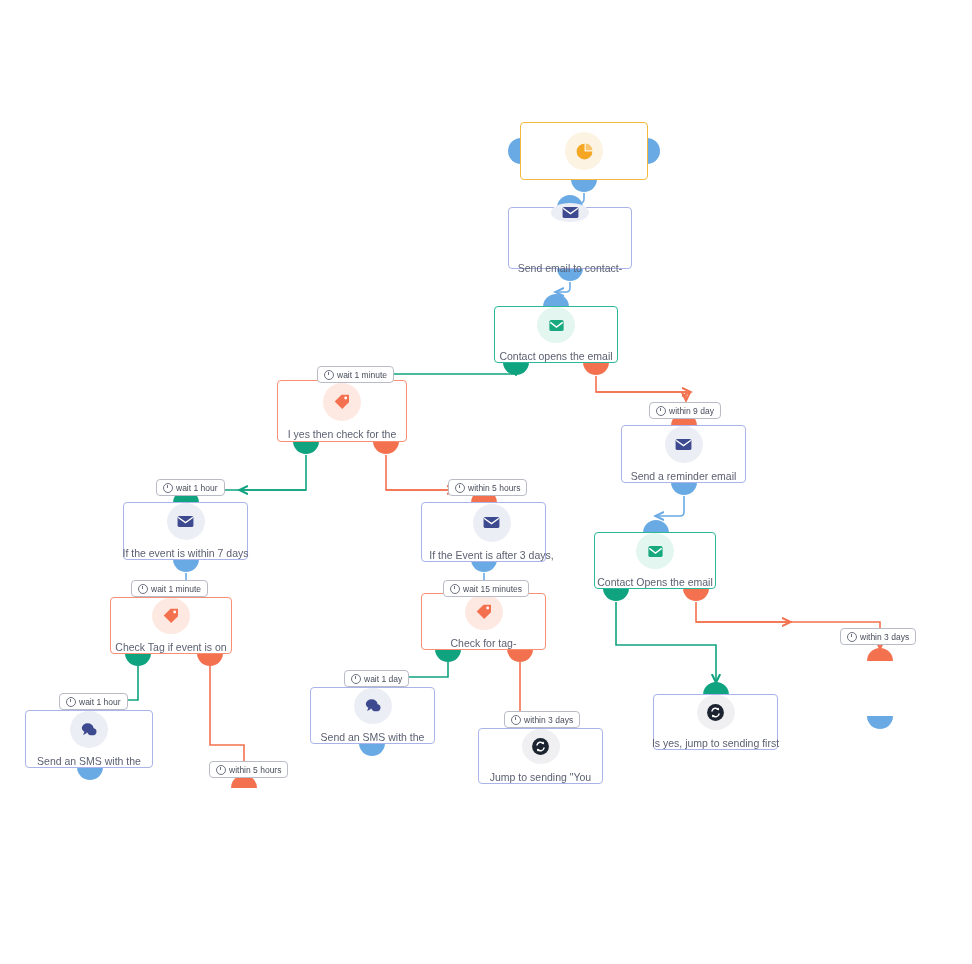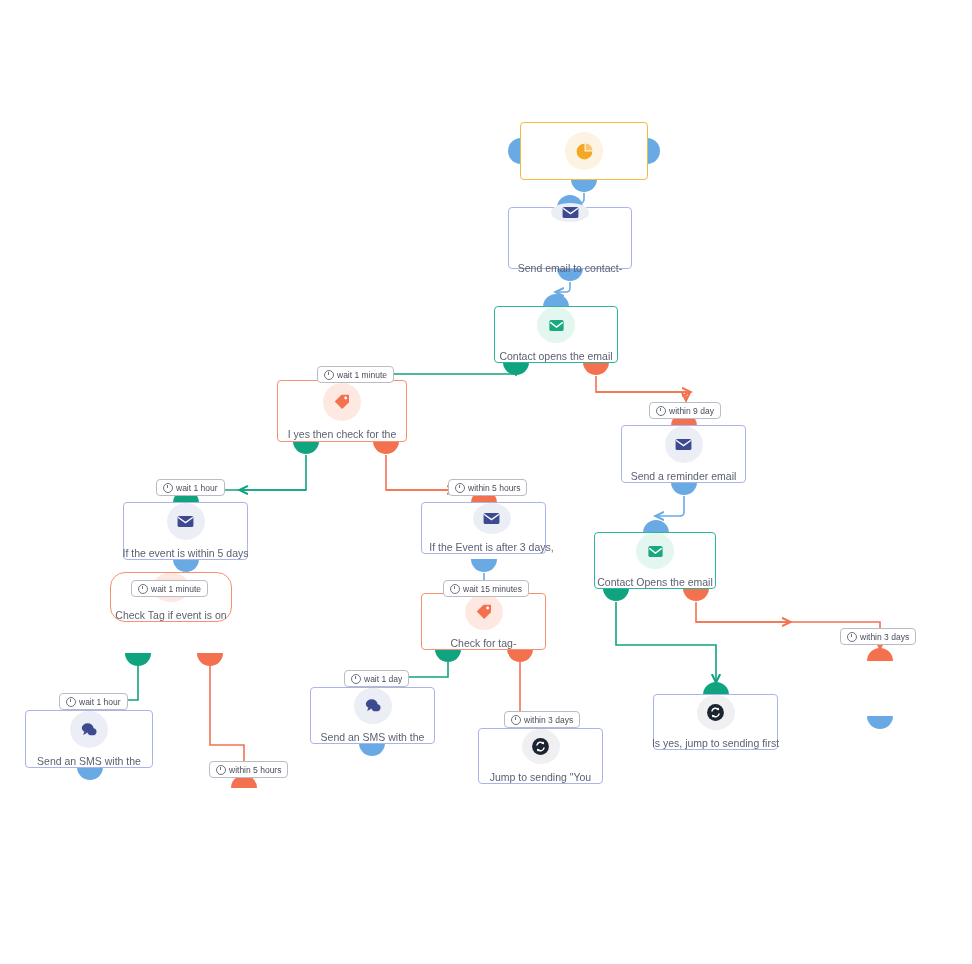--- a/index.html
+++ b/index.html
@@ -190,34 +190,34 @@
     <span class="label">I yes then check for the</span>
   </div>
 
   <div class="node" style="left:123px;top:502px;width:125px;height:58px;">
     <span class="ico blue">
       <svg width="19" height="19" viewBox="0 0 24 24">
           <rect x="2" y="5" width="20" height="14" rx="2.4" fill="#3d4a8f"></rect>
           <path d="M3.4 7.2 L12 13.4 L20.6 7.2" fill="none" stroke="#fff" stroke-width="1.7" stroke-linecap="round"></path>
         </svg>
     </span>
-    <span class="label">If the event is within 5 days</span>
-  </div>
-
-  <div class="node" style="left:421px;top:502px;width:125px;height:52px;padding-left:16px;">
+    <span class="label">If the event is within 7 days</span>
+  </div>
+
+  <div class="node" style="left:421px;top:502px;width:125px;height:60px;padding-left:16px;">
     <span class="ico blue">
       <svg width="19" height="19" viewBox="0 0 24 24">
           <rect x="2" y="5" width="20" height="14" rx="2.4" fill="#3d4a8f"></rect>
           <path d="M3.4 7.2 L12 13.4 L20.6 7.2" fill="none" stroke="#fff" stroke-width="1.7" stroke-linecap="round"></path>
         </svg>
     </span>
     <span class="label">If the Event is after 3 days,</span>
   </div>
 
-  <div class="node accent-tag" style="left:110px;top:572px;width:122px;height:50px;border-radius:15px;">
+  <div class="node accent-tag" style="left:110px;top:597px;width:122px;height:57px;">
     <span class="ico orange">
       <svg width="20" height="20" viewBox="0 0 24 24">
           <path d="M3.2 11.4 L11.4 3.2 L20.4 3.2 L20.4 12.2 L12.2 20.4 Z" fill="#f4714f"></path>
           <circle cx="16.4" cy="7.2" r="1.7" fill="#fff"></circle>
         </svg>
     </span>
     <span class="label">Check Tag if event is on</span>
   </div>
 
   <div class="node accent-tag" style="left:421px;top:593px;width:125px;height:57px;">

